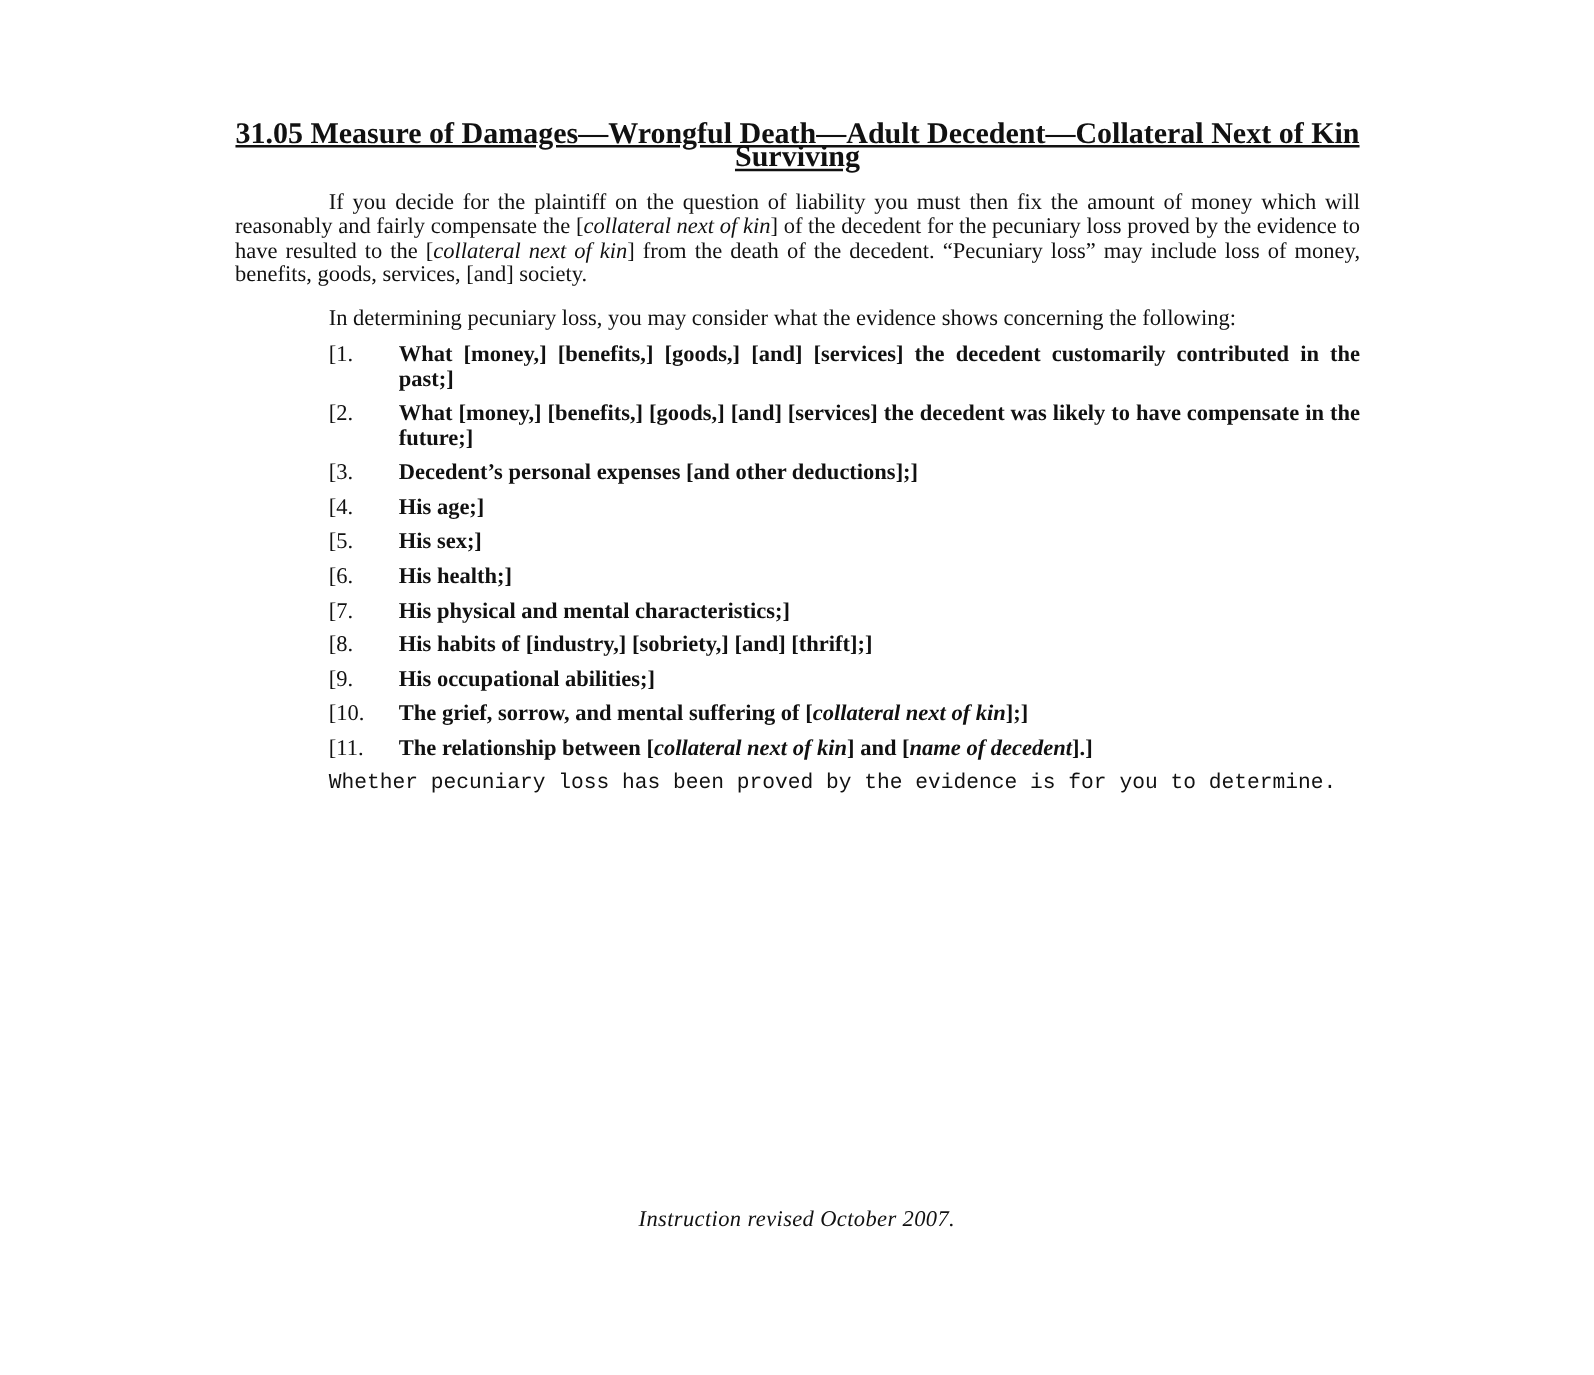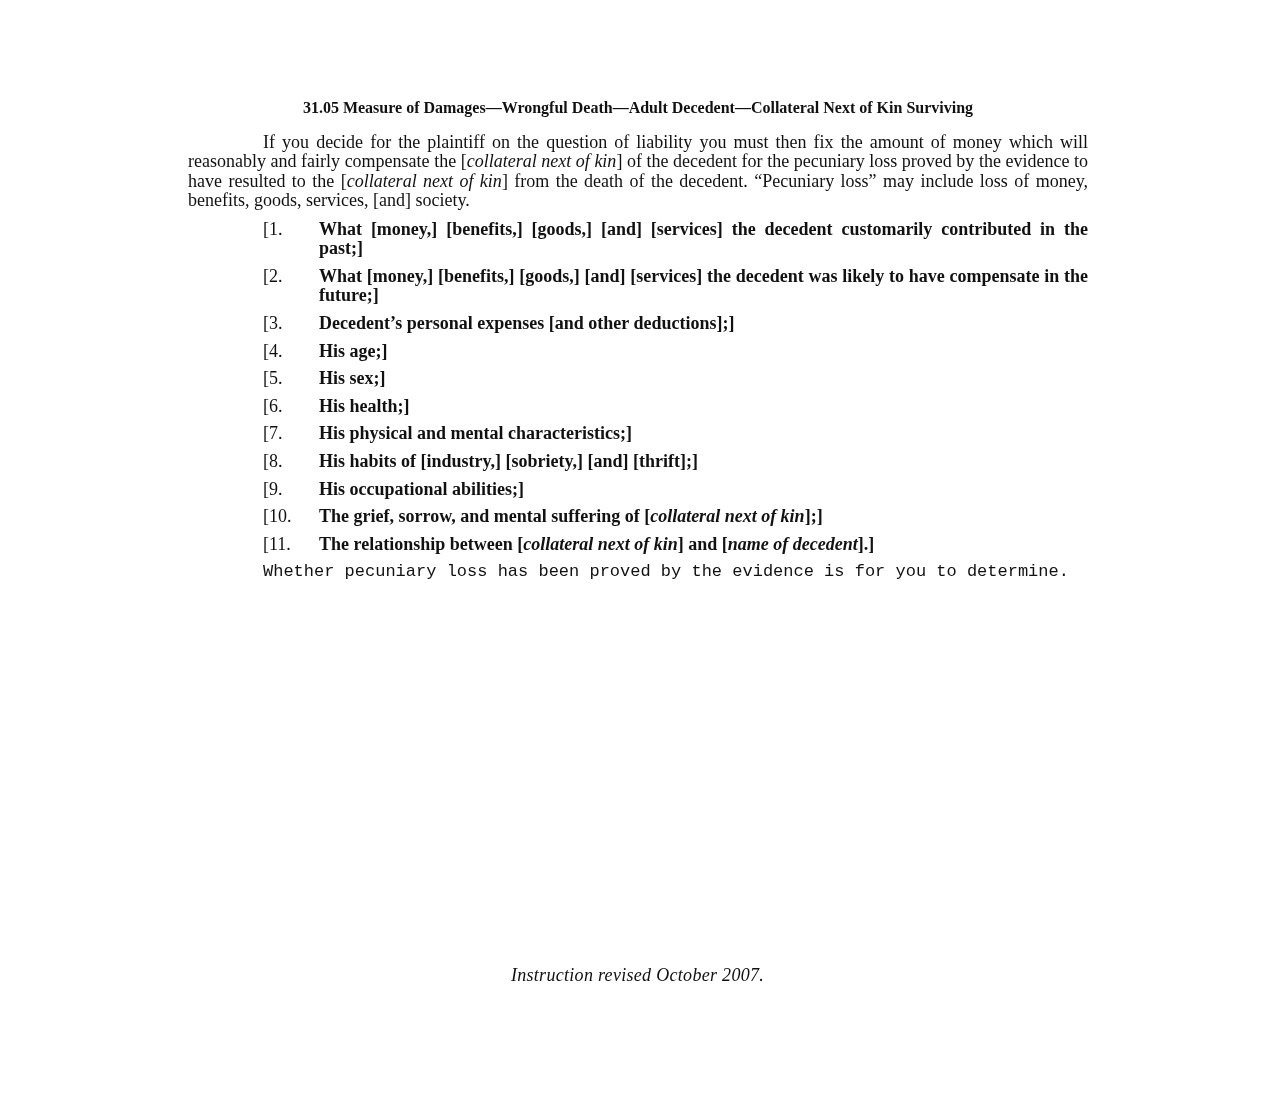--- a/index.html
+++ b/index.html
@@ -16,24 +16,25 @@
       color: #111111;
     }
     .page {
       position: absolute;
       left: 188px;
       top: 98px;
       width: 900px;
     }
     .title {
       font-weight: bold;
-      font-size: 16px;
+      font-size: 24px;
       line-height: 19px;
       text-align: center;
       margin: 0 0 16px 0;
+      text-decoration: underline;
     }
     .para {
       font-size: 18px;
       line-height: 19.3px;
       text-align: justify;
       text-indent: 75px;
       margin: 16px 0 16px 0;
     }
     .list {
       margin: -6px 0 0 0;
@@ -74,20 +75,21 @@
     }
     .i { font-style: italic; }
   </style>
 </head>
 <body>
 
 <div class="page">
   <div class="title">31.05 Measure of Damages—Wrongful Death—Adult Decedent—Collateral Next of Kin Surviving</div>
 
   <p class="para"><span>If you decide for the plaintiff on the question of liability you must then fix the amount of money which will reasonably and fairly compensate the [</span><span class="i">collateral next of kin</span><span>] of the decedent for the pecuniary loss proved by the evidence to have resulted to the [</span><span class="i">collateral next of kin</span><span>] from the death of the decedent. “Pecuniary loss” may include loss of money, benefits, goods, services, [and] society.</span></p>
+  <p class="para"><span>In determining pecuniary loss, you may consider what the evidence shows concerning the following:</span></p>
 
   <ul class="list">
     <li class="list-item">
       <span class="list-num">[1.</span>
       <span class="list-text"><span>What [money,] [benefits,] [goods,] [and] [services] the decedent customarily contributed in the past;]</span></span>
     </li>
     <li class="list-item">
       <span class="list-num">[2.</span>
       <span class="list-text"><span>What [money,] [benefits,] [goods,] [and] [services] the decedent was likely to have compensate in the future;]</span></span>
     </li>

